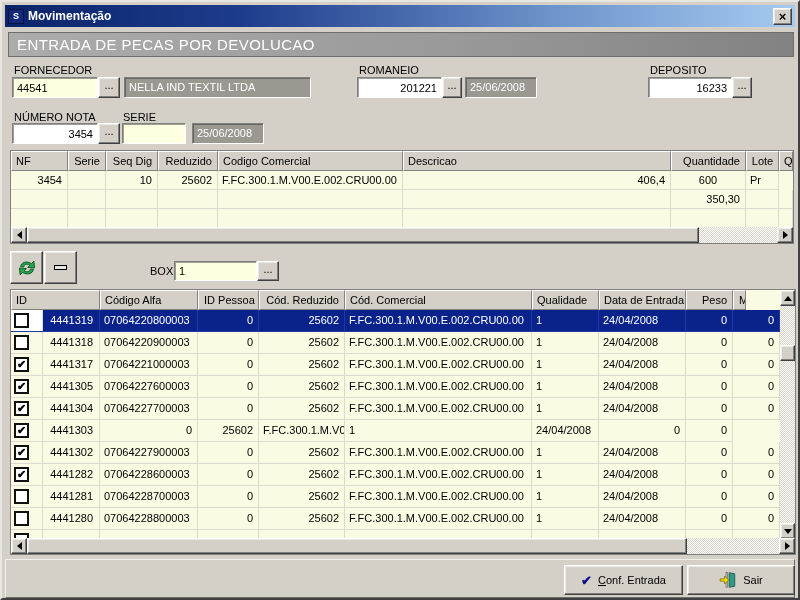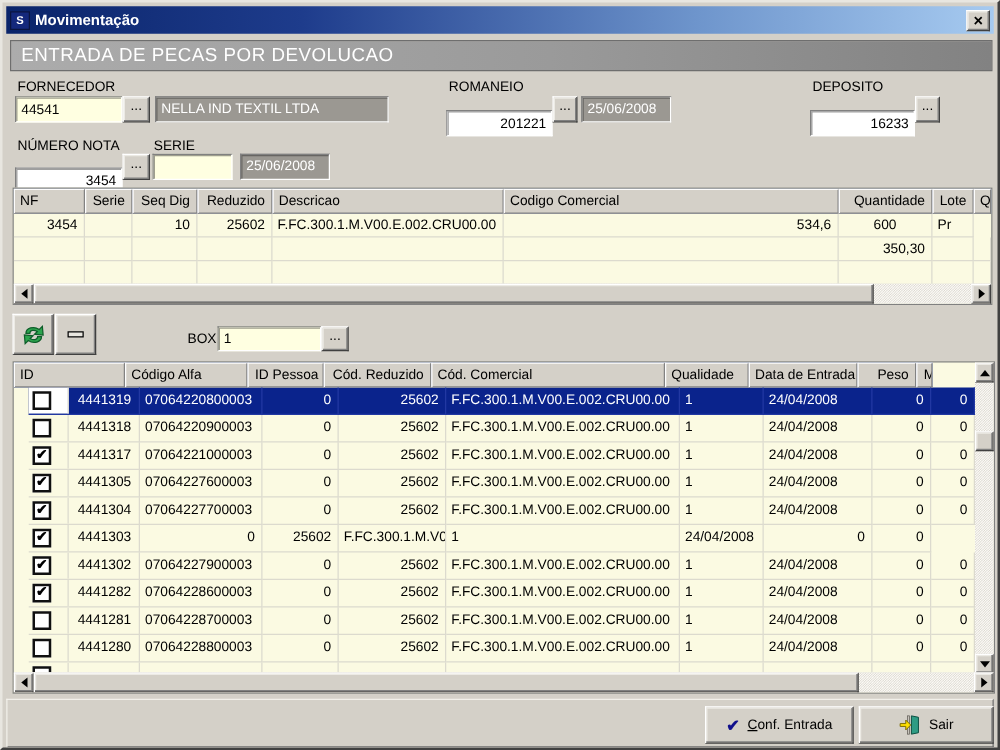--- a/index.html
+++ b/index.html
@@ -23,39 +23,39 @@
   .banner{position:absolute;left:6px;top:30px;width:786px;height:25px;line-height:24px;
     background:linear-gradient(90deg,#ACACAC 0%,#9A9A9A 55%,#828282 100%);
     border:1px solid #6E6E6E;color:#fff;font-size:15px;padding-left:8px;letter-spacing:.4px;}
 
   
   .lbl{position:absolute;font-size:11px;white-space:nowrap;}
   .fld{position:absolute;height:21px;font-size:11px;padding:0 4px;
     border:1px solid;border-color:#808080 #FFF #FFF #808080;box-shadow:inset 1px 1px 0 rgba(40,40,40,.45);
     background:#fff;outline:none;}
   .cream{background:#FFFFE1;}
-  .num{text-align:right;margin-top:11px;}
+  .num{text-align:right;}
   .gray{background:#9B9892;color:#fff;line-height:19px;white-space:nowrap;overflow:hidden;}
   .browse{position:absolute;width:22px;height:21px;background:#D4D0C8;
     border:1px solid;border-color:#fff #404040 #404040 #fff;box-shadow:inset -1px -1px 0 #808080,inset 1px 1px 0 #ECEAE4;
     font-size:11px;line-height:9px;padding:0 0 4px 0;cursor:default;}
 
   
   .tbl{position:absolute;border:1px solid #808080;background:#FBFAE2;overflow:hidden;}
   .nfgrid{display:grid;grid-template-columns:57px 38px 52px 60px 185px 268px 75px 33px 1fr;}
   .itgrid{display:grid;grid-template-columns:89px 98px 61px 86px 187px 67px 87px 47px 1fr;}
   .thead{background:#1d4ed8;height:20px;}
   .hc{background:#D4D0C8;border:1px solid;border-color:#FDFDFD #828282 #828282 #FDFDFD;
     height:20px;line-height:18px;overflow:hidden;white-space:nowrap;}
   .bc{border-right:1px solid #DCDACE;border-bottom:1px solid #DCDACE;overflow:hidden;white-space:nowrap;}
   .al-l{text-align:left;padding:0 4px;}
   .al-r{text-align:right;padding:0 5px;}
   .al-c{text-align:center;}
   .nfrow{height:19px;line-height:18px;}
-  .itrow{height:22px;line-height:21px;margin-left:12px;}
+  .itrow{height:22px;line-height:21px;}
   .itrow.stub{height:9px;overflow:hidden;}
   .sel{background:#0A238C;color:#fff;}
   .sel .bc{border-right-color:#2238A2;border-bottom-color:#2238A2;}
   .idc{display:flex;padding:0 !important;}
   .cbz{width:32px;display:flex;align-items:center;padding-left:3px;border-right:1px solid #DCDACE;flex:0 0 auto;}
   .sel .cbz{background:#FFF;}
   .stub .cbz{align-items:flex-start;padding-top:3px;}
   .cb{width:15px;height:15px;background:#fff;border:2px solid #101010;color:#000;
     font-size:11px;line-height:11px;font-weight:bold;text-align:center;}
   .idv{flex:1;text-align:right;padding-right:6px;}
@@ -135,34 +135,34 @@
   <span class="lbl" style="left:121px;top:109px">SERIE</span>
   <input class="fld cream" style="left: 120px; top: 121px; width: 64px;" value="">
   <div class="fld gray" style="left:190px;top:121px;width:72px">25/06/2008</div>
 
   <div class="tbl" style="left:8px;top:148px;width:784px;height:94px">
     <div class="thead nfgrid" id="nf-head">
         <div class="hc al-l">NF</div>
         <div class="hc al-c">Serie</div>
         <div class="hc al-r">Seq Dig</div>
         <div class="hc al-r">Reduzido</div>
+        <div class="hc al-l">Codigo Comercial</div>
         <div class="hc al-l">Descricao</div>
-        <div class="hc al-l">Codigo Comercial</div>
         <div class="hc al-r">Quantidade</div>
         <div class="hc al-c">Lote</div>
         <div class="hc al-l">Q</div>
       </div>
     <div id="nf-body">
         <div class="nfgrid nfrow">
           <div class="bc al-r">3454</div>
           <div class="bc al-l"></div>
           <div class="bc al-r">10</div>
           <div class="bc al-r">25602</div>
           <div class="bc al-l">F.FC.300.1.M.V00.E.002.CRU00.00</div>
-          <div class="bc al-r">534,6</div>
+          <div class="bc al-r">406,4</div>
           <div class="bc al-c">600</div>
           <div class="bc al-l">Pr</div>
         </div>
         <div class="nfgrid nfrow">
           <div class="bc al-r"></div>
           <div class="bc al-l"></div>
           <div class="bc al-r"></div>
           <div class="bc al-r"></div>
           <div class="bc al-l"></div>
           <div class="bc al-l"></div>

